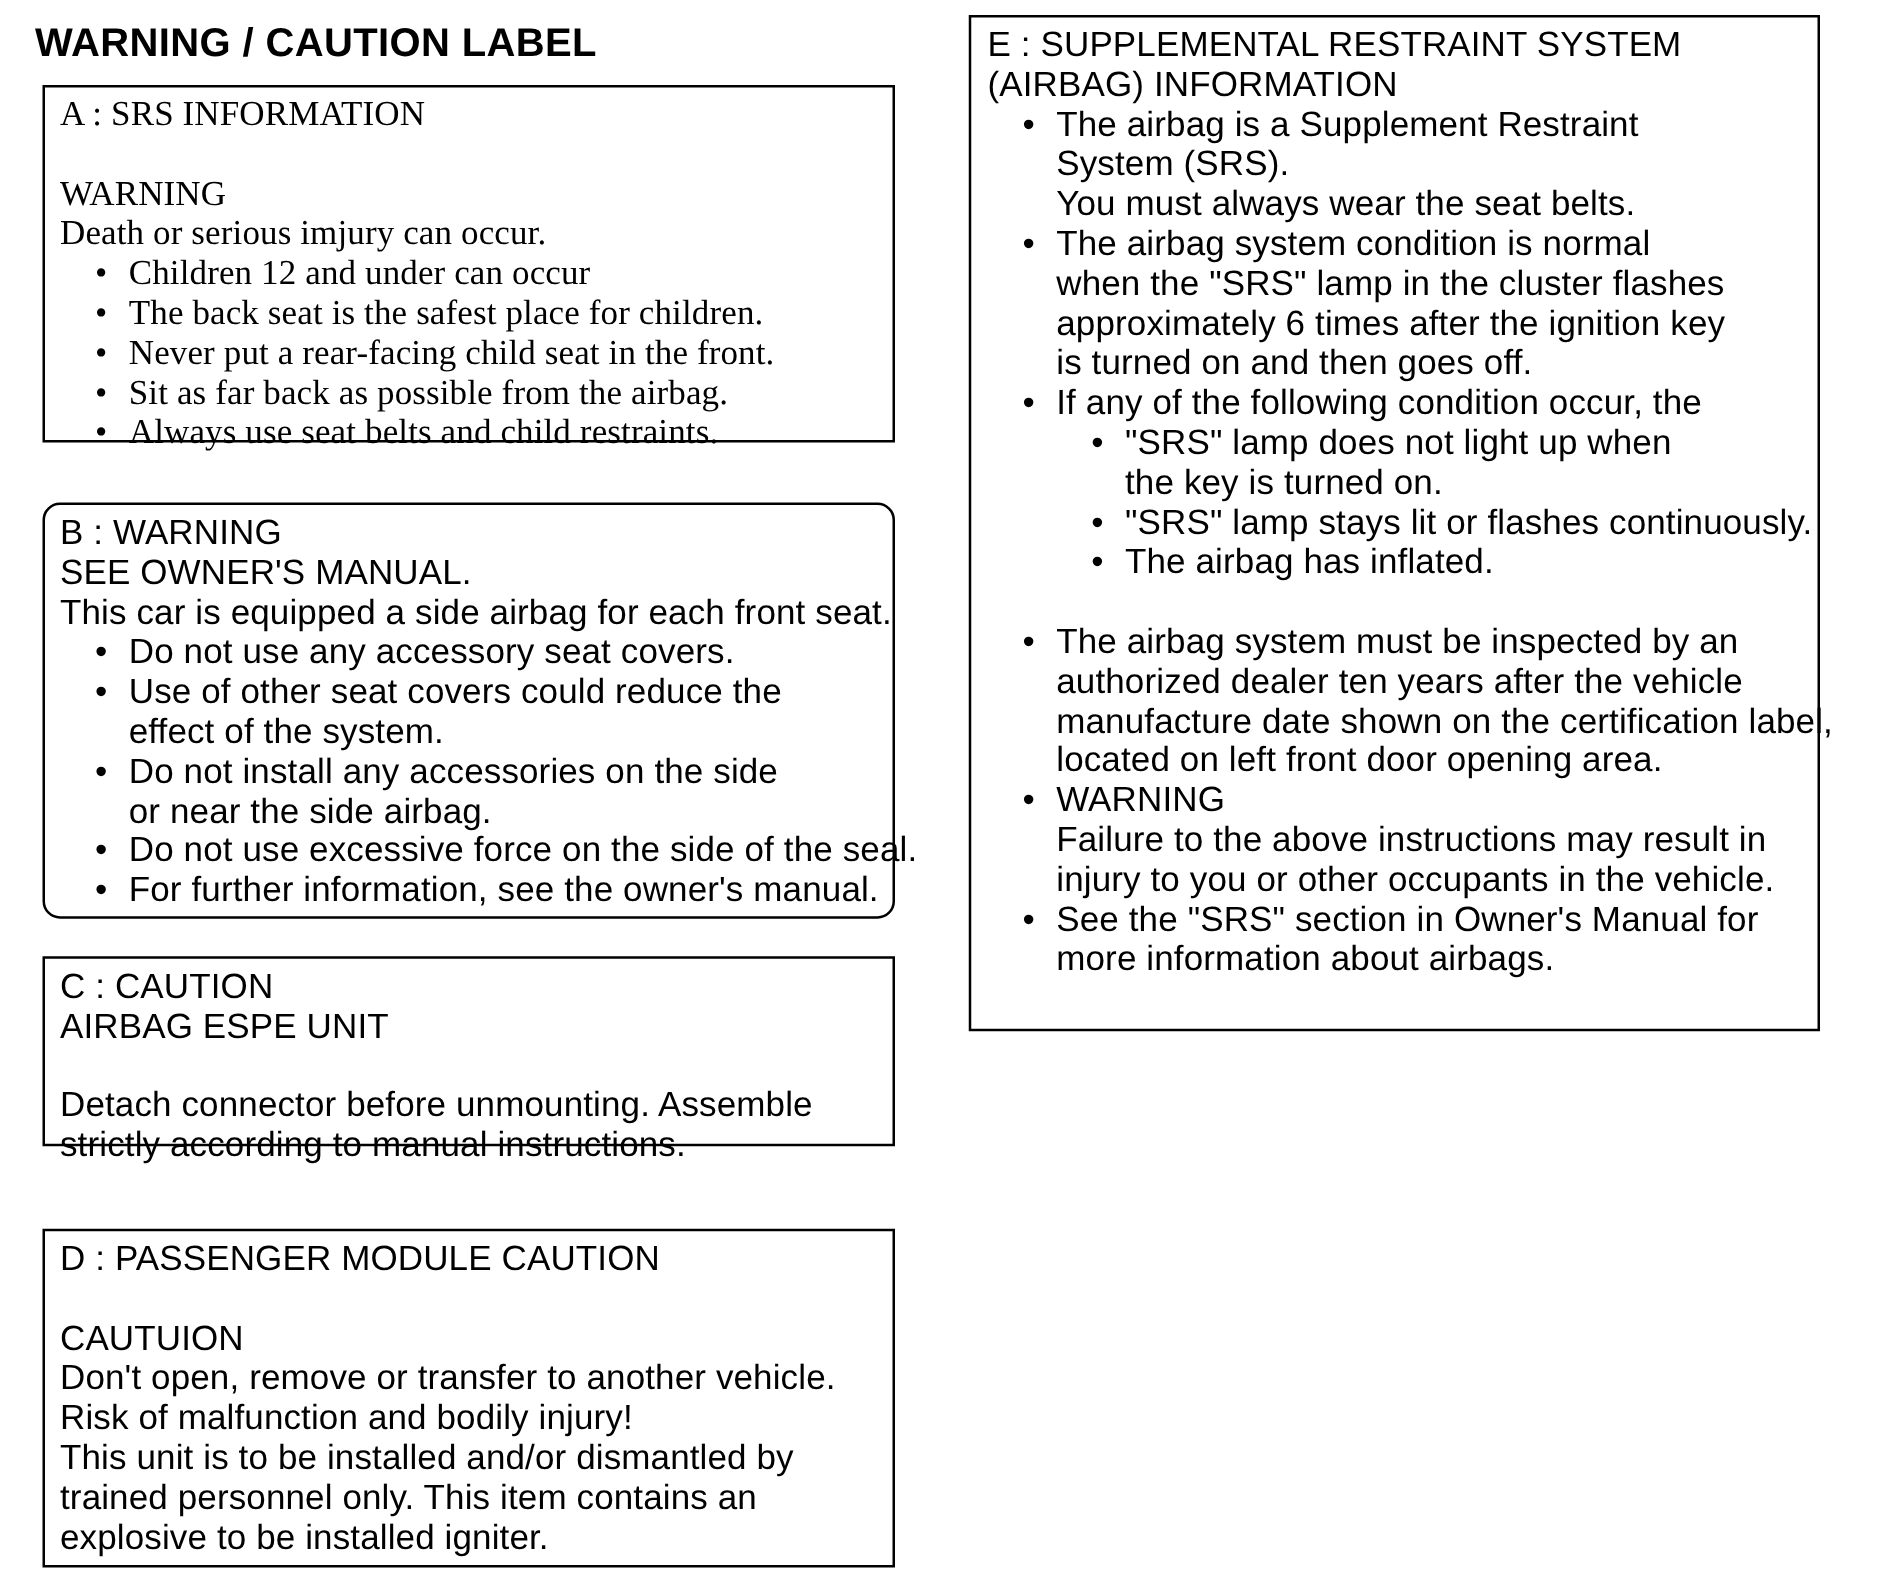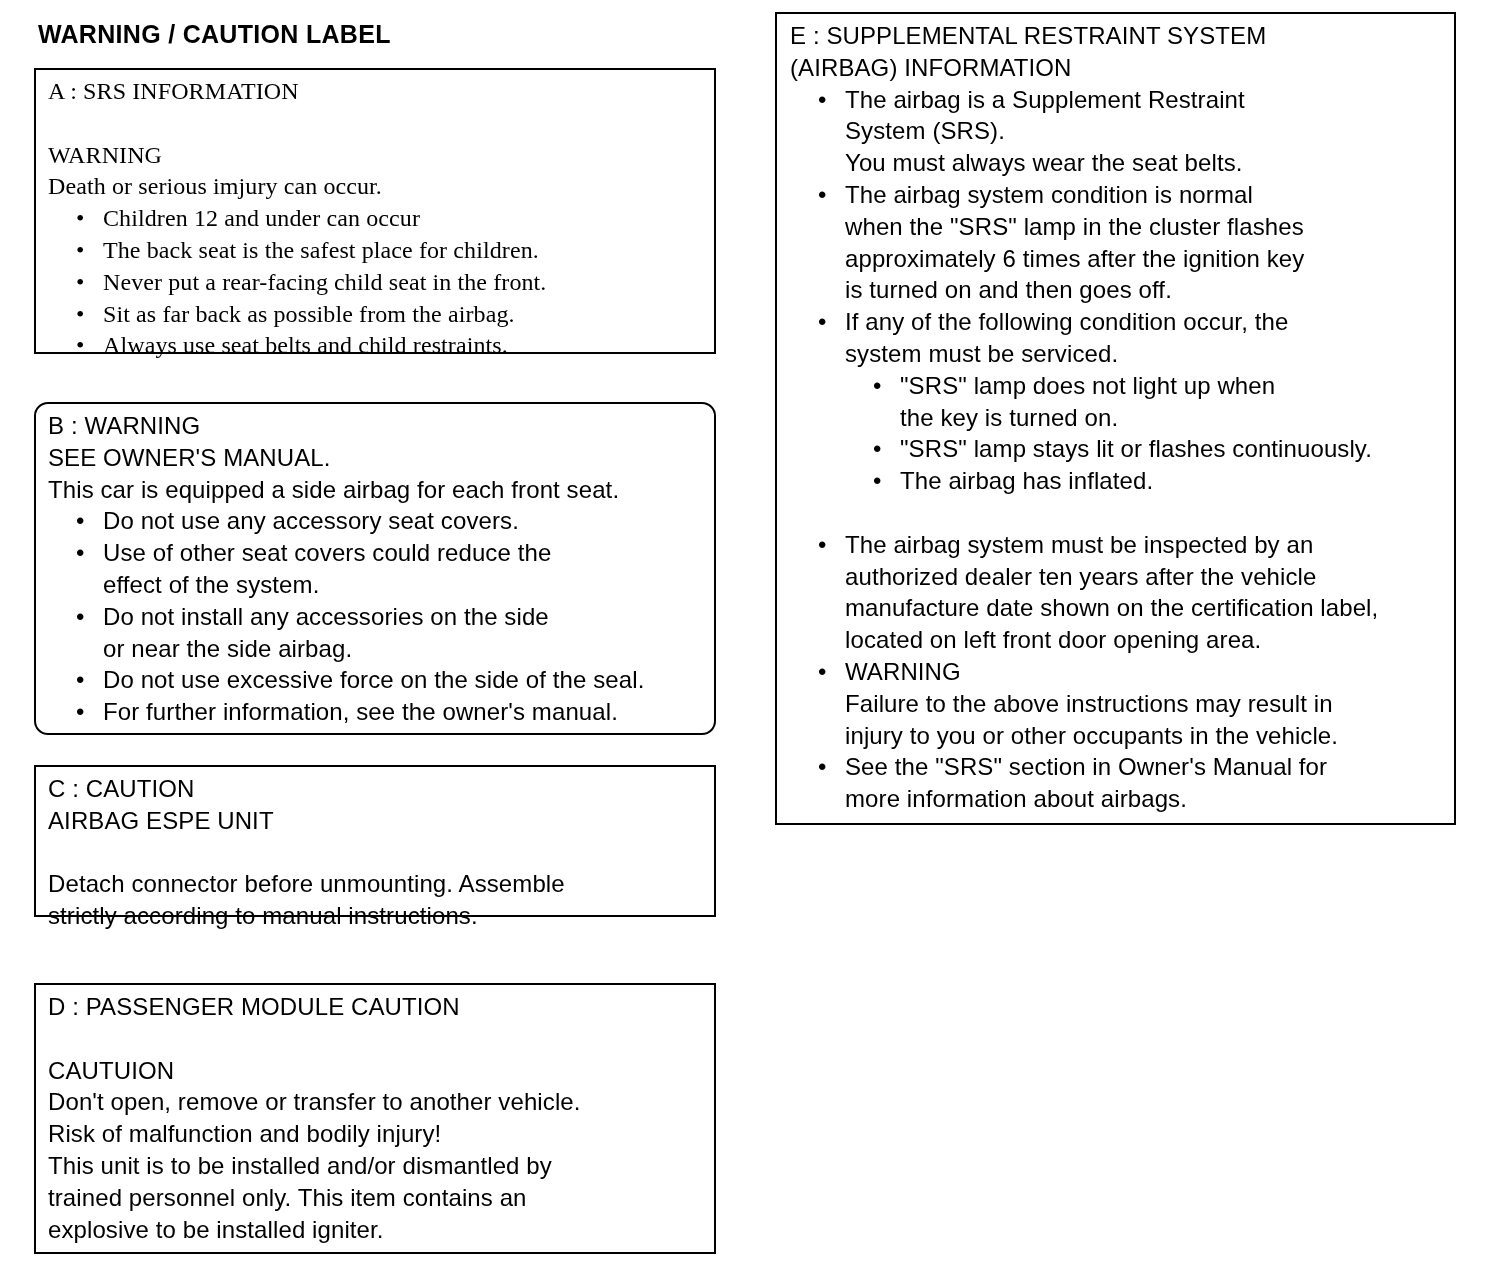--- a/index.html
+++ b/index.html
@@ -10,34 +10,34 @@
     body {
       width: 1504px;
       height: 1266px;
       position: relative;
       overflow: hidden;
       font-family: "Liberation Sans", "DejaVu Sans", sans-serif;
       color: #000000;
     }
     .page-title {
       position: absolute;
-      left: 38px;
+      left: 28px;
       top: 18px;
-      font-size: 25px;
+      font-size: 32px;
       font-weight: bold;
       letter-spacing: 0.3px;
       line-height: 32px;
       white-space: nowrap;
     }
     .label-box {
       position: absolute;
       border: 2px solid #000;
       box-sizing: border-box;
       padding: 6px 12px 0 12px;
-      font-size: 24px;
+      font-size: 28px;
       line-height: 31.8px;
       letter-spacing: 0.1px;
     }
     .line {
       white-space: nowrap;
       min-height: 31.8px;
     }
     .blank {
       height: 31.8px;
     }
@@ -164,21 +164,20 @@
     <li>
         <span class="bullet-dot">•</span>
       <div class="line">The airbag system condition is normal</div>
       <div class="line">when the "SRS" lamp in the cluster flashes</div>
       <div class="line">approximately 6 times after the ignition key</div>
       <div class="line">is turned on and then goes off.</div>
     </li>
     <li>
         <span class="bullet-dot">•</span>
       <div class="line">If any of the following condition occur, the</div>
-      <div class="line">system must be serviced.</div>
       <ul class="bullets sub">
         <li>
             <span class="bullet-dot">•</span>
           <div class="line">"SRS" lamp does not light up when</div>
           <div class="line">the key is turned on.</div>
         </li>
         <li>
             <span class="bullet-dot">•</span>
           <div class="line">"SRS" lamp stays lit or flashes continuously.</div>
         </li>

